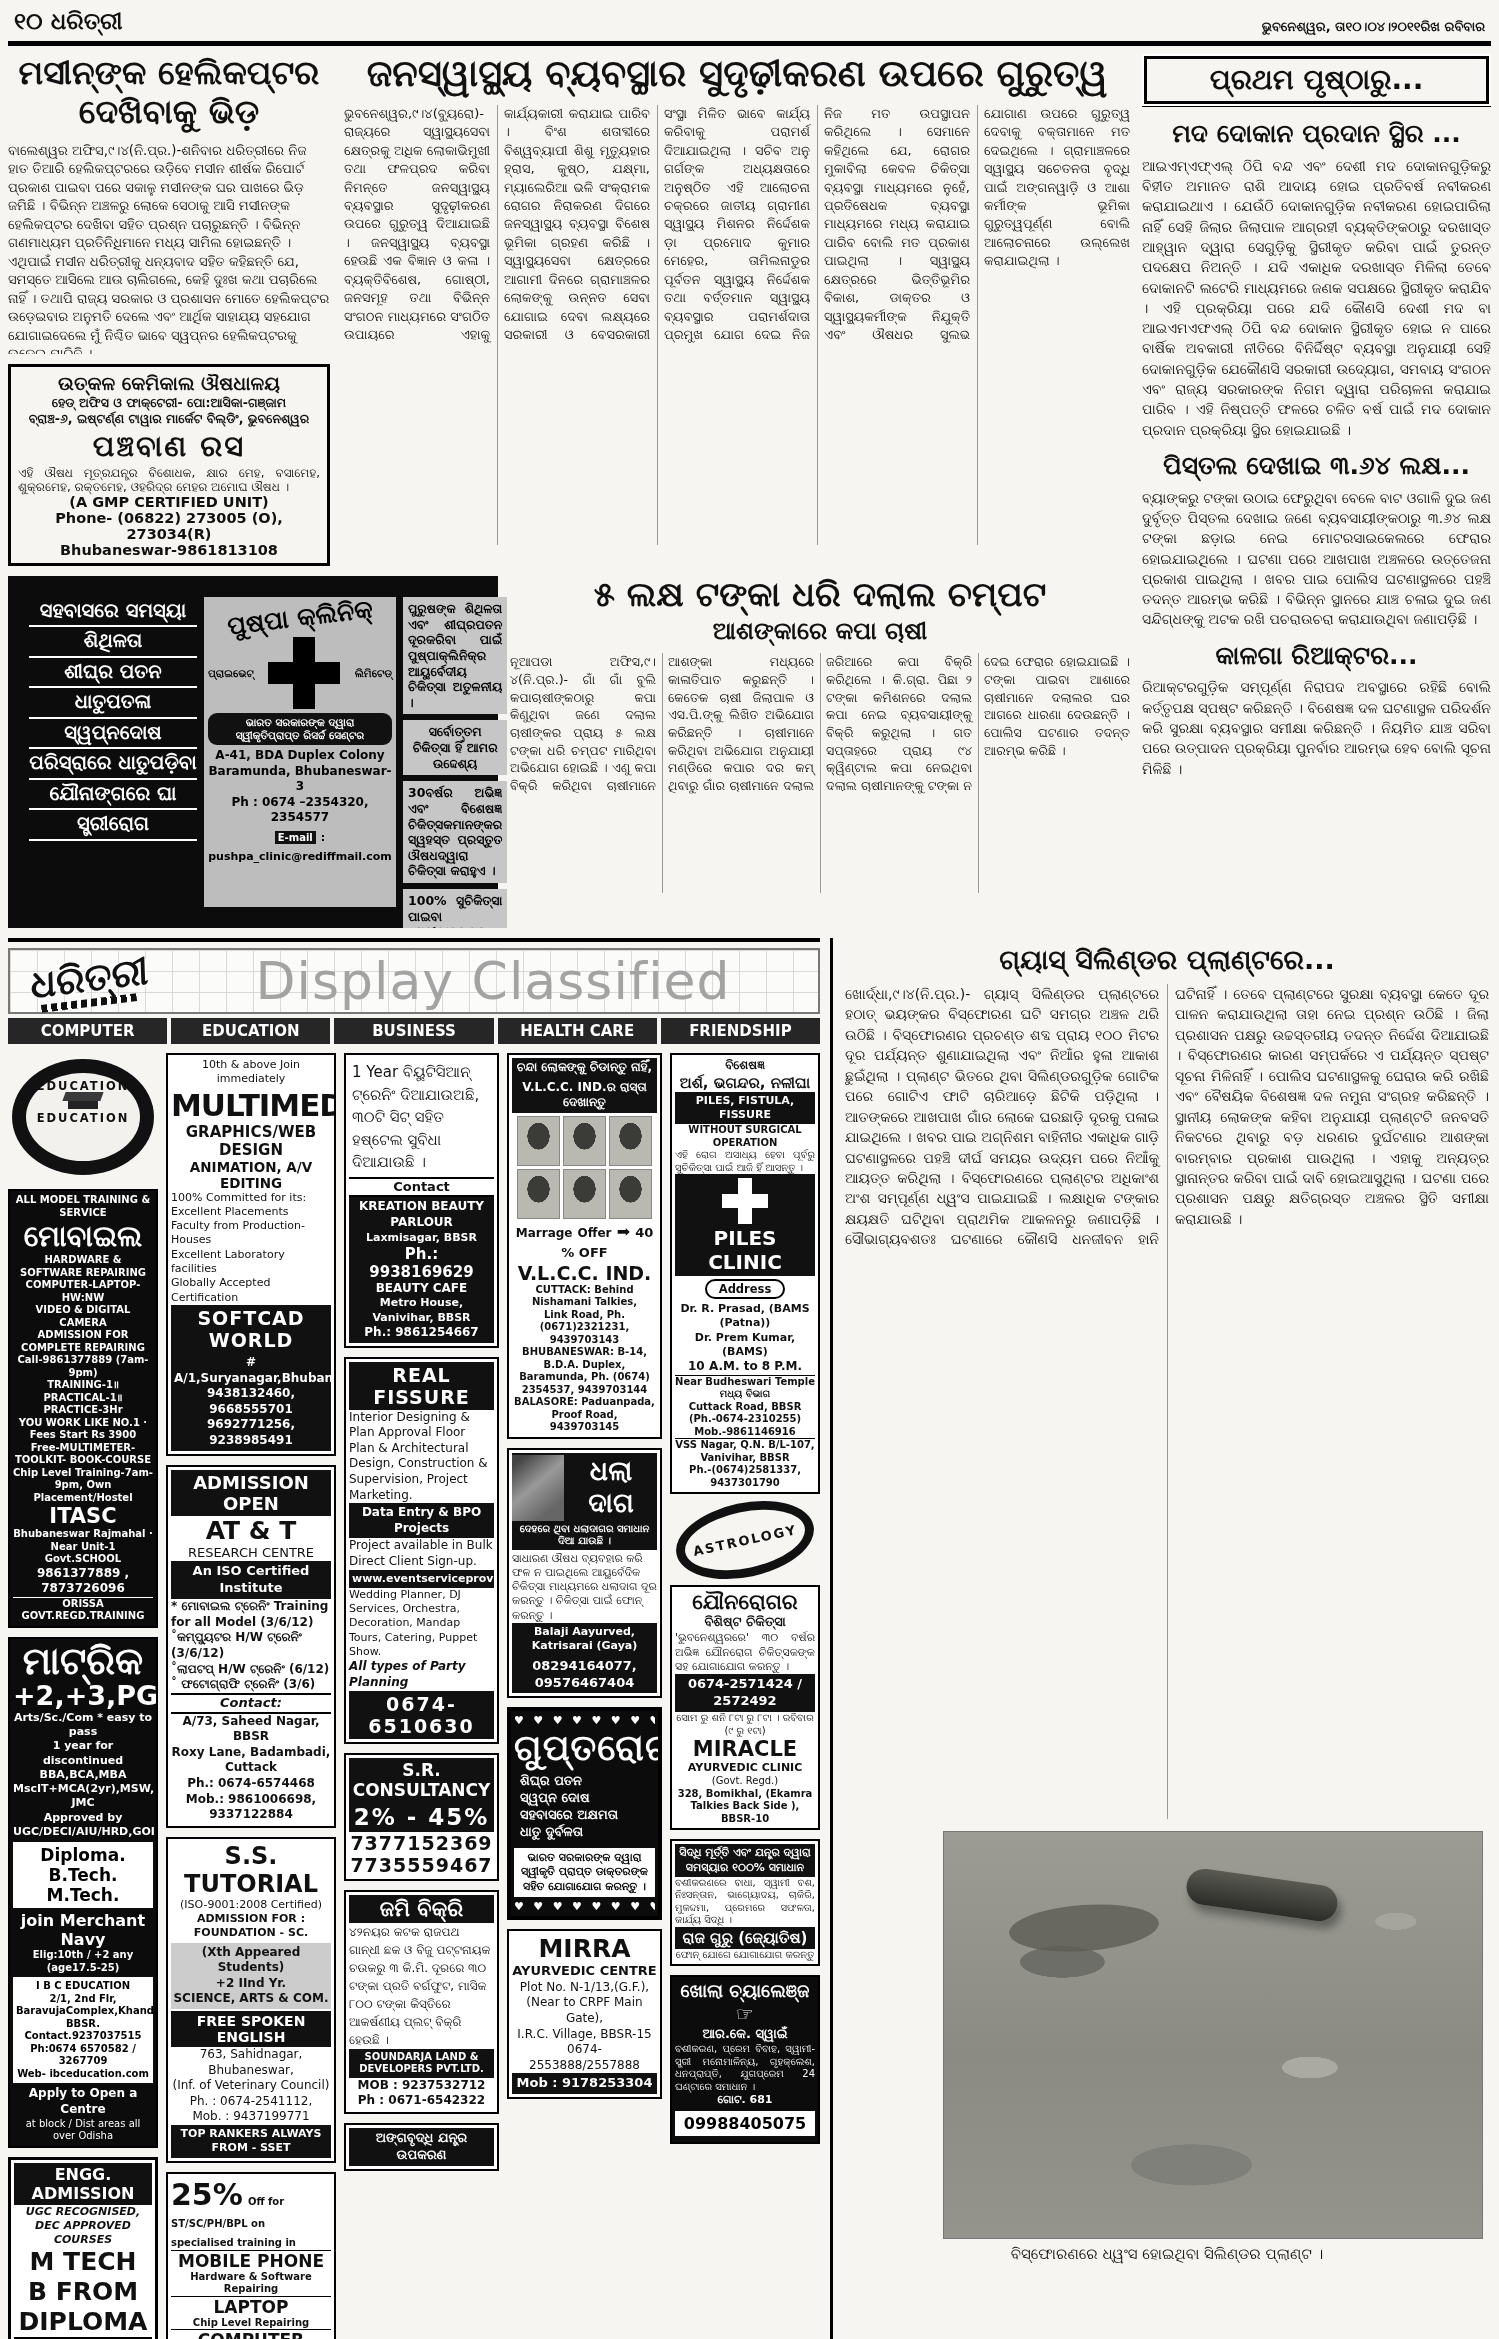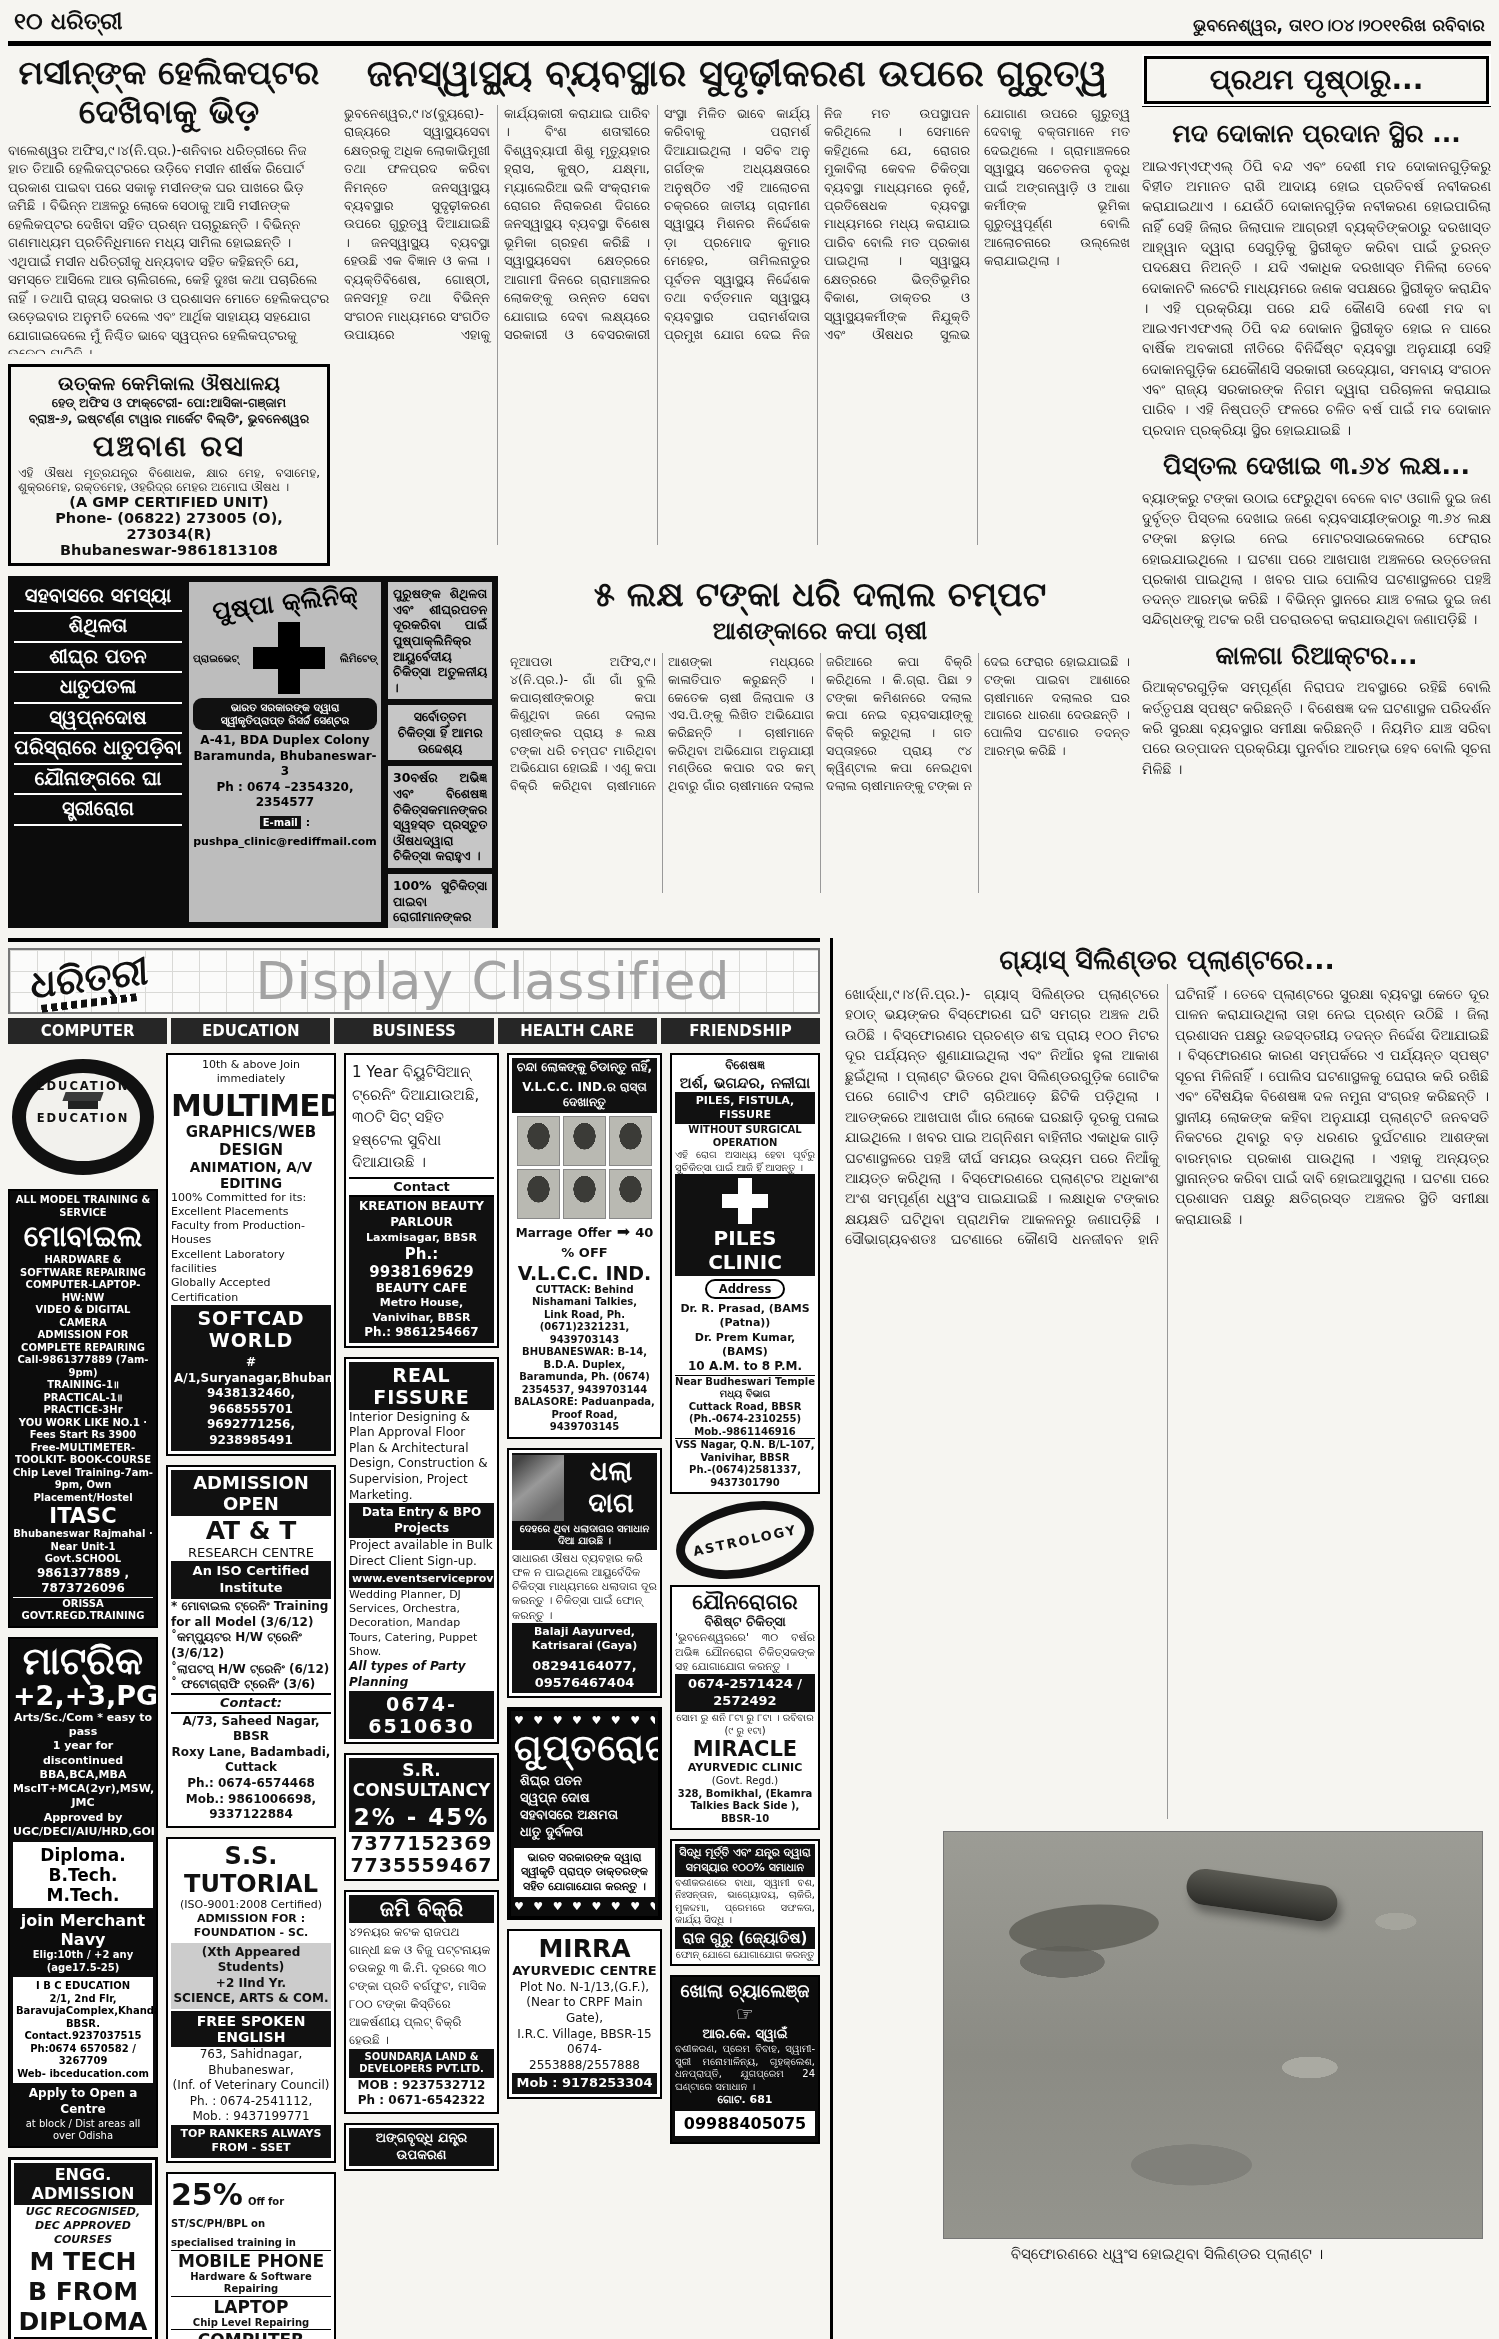--- a/index.html
+++ b/index.html
@@ -1,21 +1,21 @@
 <!DOCTYPE html>
 <html><head>
 <meta charset="utf-8">
 <style>
   *{box-sizing:border-box;margin:0;padding:0}
   body{background:#e8e6e1;font-family:"DejaVu Sans","Liberation Sans",sans-serif;color:#111}
   .page{position:relative;width:1499px;height:2339px;margin:0 auto;background:#f6f5f1;overflow:hidden;padding:4px 8px}
   
   .hdr{display:flex;justify-content:space-between;align-items:flex-end;padding:4px 6px 6px;border-bottom:5px solid #000}
   .hdr .pg{font-size:23px;font-weight:bold}
-  .hdr .dt{font-size:17px;font-weight:bold}
+  .hdr .dt{font-size:13px;font-weight:bold}
   
   .bb{font-weight:bold}.ctr{text-align:center}.jst{text-align:justify}
   .bar{background:#111;color:#fff;font-weight:bold;text-align:center;padding:2px 3px}
   .ad{border:2px solid #000;background:#fff;margin-bottom:9px;overflow:hidden;padding:3px}
   .ad.dark{background:#0c0c0c;color:#fff;border-color:#000}
   .small{font-size:10.5px}
   
   .rowA{display:flex;gap:12px;padding-top:8px}
   .colLC{width:1122px;flex:none}
   .topFlex{display:flex;gap:14px;height:512px;overflow:hidden}
@@ -26,21 +26,21 @@
   .utkal .t1{font-size:19px;font-weight:bold}
   .utkal .t2{font-size:12.5px;font-weight:bold}
   .utkal .prod{font-size:29px;font-weight:bold;letter-spacing:2px;margin:2px 0}
   .utkal .desc{font-size:12px;text-align:justify;padding:0 3px}
   .utkal .en{font-size:14.5px;font-weight:bold}
   .centerArt{flex:1;overflow:hidden}
   .centerArt h1{font-size:37px;text-align:center;line-height:1.1;margin-bottom:10px}
   .centerArt .cols{column-count:5;column-gap:14px;column-rule:1px solid #999;font-size:13px;line-height:1.42;text-align:justify;height:440px;overflow:hidden}
   .bottomFlex{display:flex;gap:12px;margin-top:10px;height:352px;overflow:hidden}
   
-  .pushpa{width:490px;flex:none;background:#0c0c0c;color:#fff;padding:6px;display:flex;gap:7px}
+  .pushpa{width:490px;flex:none;background:#0c0c0c;color:#fff;padding:21px;display:flex;gap:7px}
   .pu-sym{width:168px;flex:none}
   .pu-sym div{font-size:19.5px;font-weight:bold;text-align:center;padding:4px 0;border-bottom:2px solid #fff;line-height:1.05}
   .pu-mid{width:192px;flex:none;background:#bdbdbd;color:#000;padding:4px;text-align:center}
   .pu-brand{font-size:25px;font-weight:bold;transform:rotate(-7deg);margin-top:2px}
   .pu-crossrow{display:flex;align-items:center;justify-content:space-between;margin:4px 0}
   .pu-crossrow span{font-size:10.5px;font-weight:bold}
   .cross{position:relative;width:72px;height:72px;flex:none}
   .cross::before{content:"";position:absolute;left:25px;top:0;width:22px;height:72px;background:#000}
   .cross::after{content:"";position:absolute;left:0;top:25px;width:72px;height:22px;background:#000}
   .pu-badge{background:#111;color:#fff;border-radius:9px;font-size:10.5px;font-weight:bold;padding:3px 4px;margin:3px 0}

